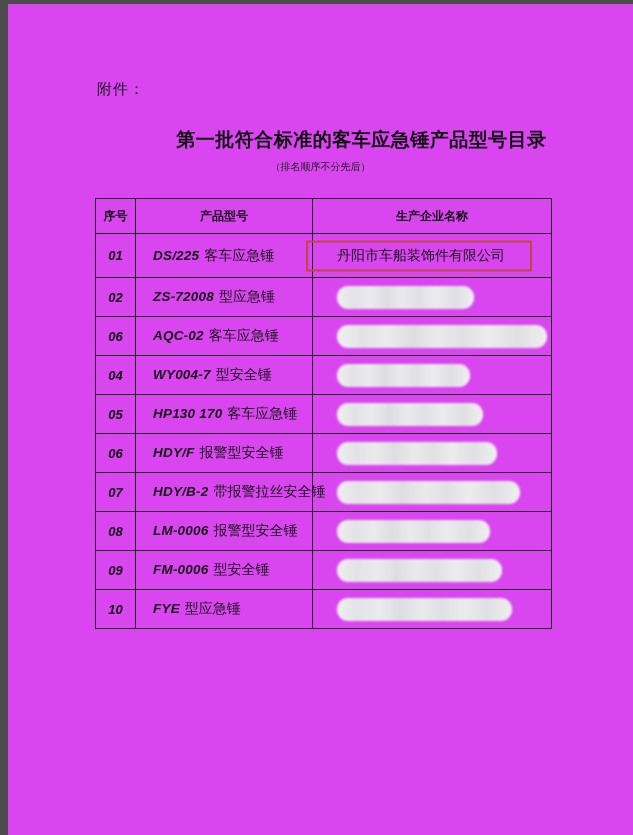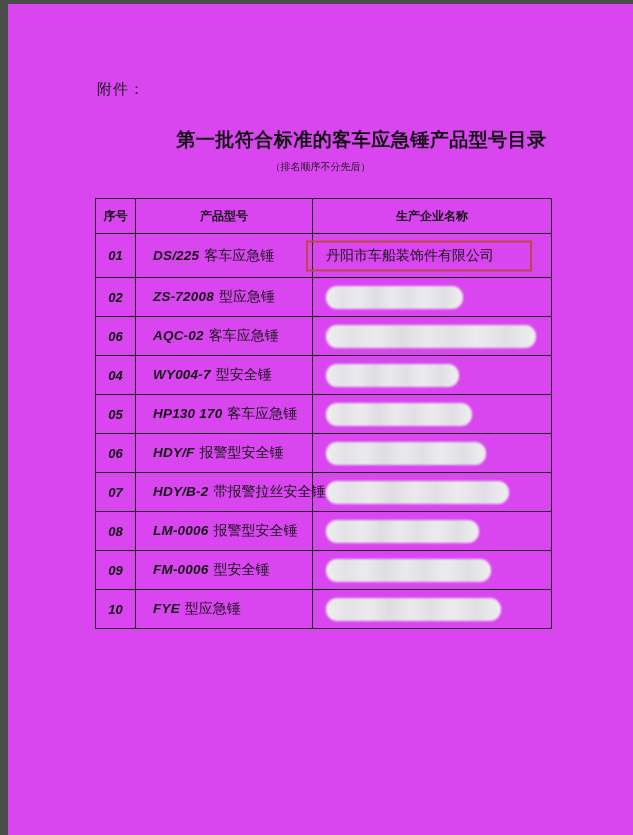--- a/index.html
+++ b/index.html
@@ -63,21 +63,21 @@
     font-family: Liberation Sans, sans-serif;
     font-style: italic; font-weight: bold;
     font-size: 13px; color: #111;
   }
   td.cell-model { padding-left: 17px; font-size: 14px; color: #161616; white-space: nowrap; }
   .model-code {
     font-family: "Liberation Sans", sans-serif;
     font-style: italic; font-weight: bold;
     font-size: 13.5px; margin-right: 5px; letter-spacing: 0.2px;
   }
-  td.cell-mfr { padding-left: 13px; font-size: 14px; color: #161616; position: relative; }
+  td.cell-mfr { padding-left: 24px; font-size: 14px; color: #161616; position: relative; }
   .highlight-box {
     position: absolute; left: -7px; top: 50%;
     width: 226px; height: 31px;
     transform: translateY(-50%);
     border: 2px solid #bd4845;
     pointer-events: none;
   }
   .redacted-bar {
     display: inline-block; vertical-align: middle;
     height: 23px; width: 160px;

